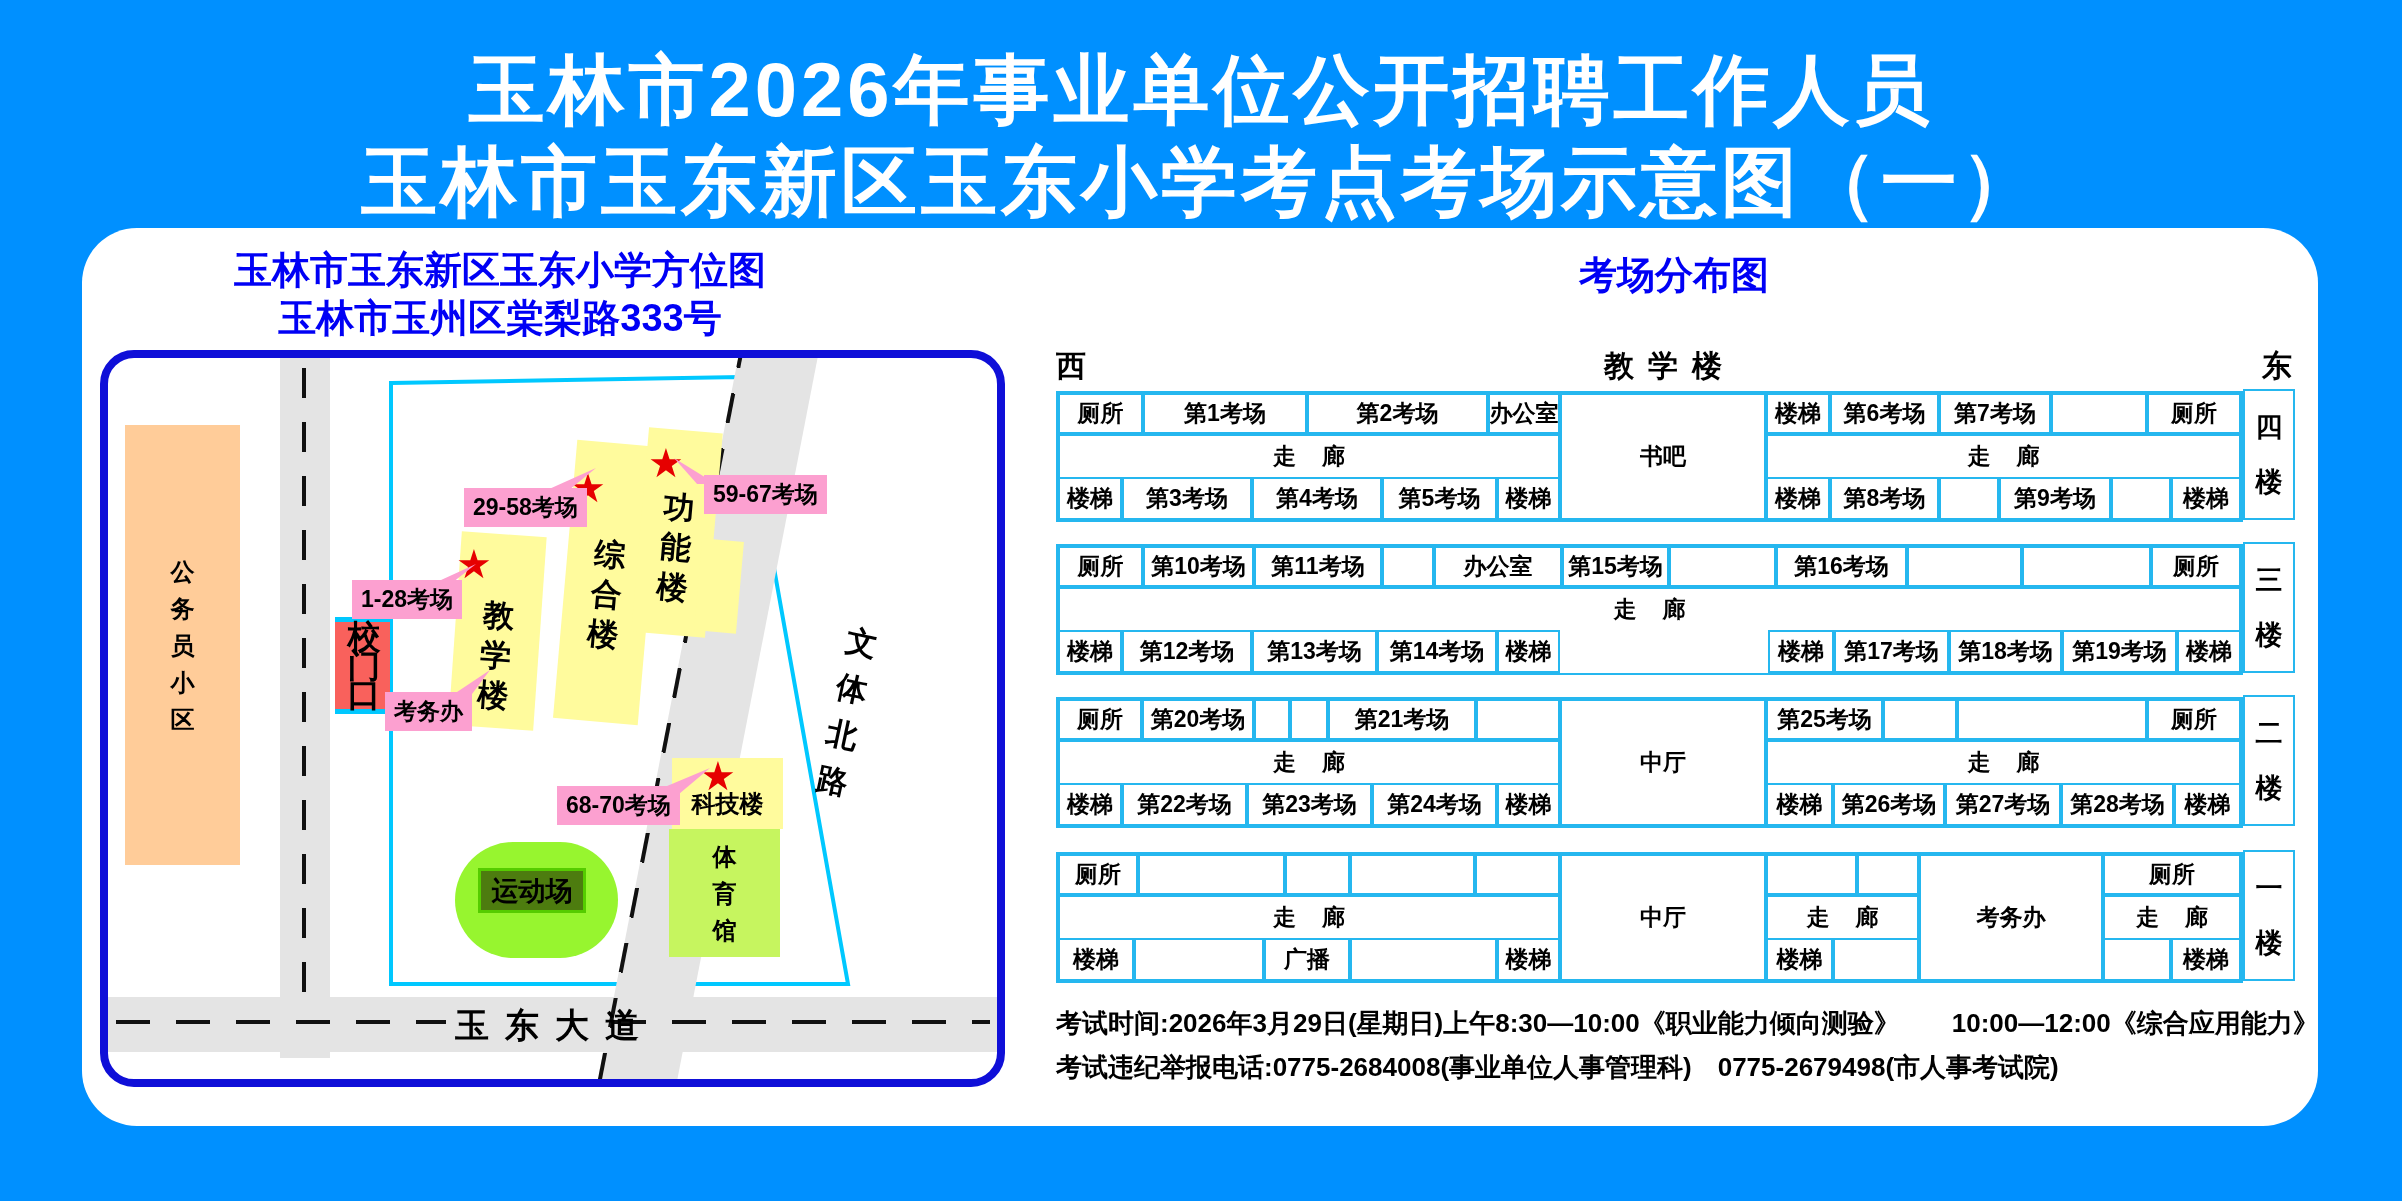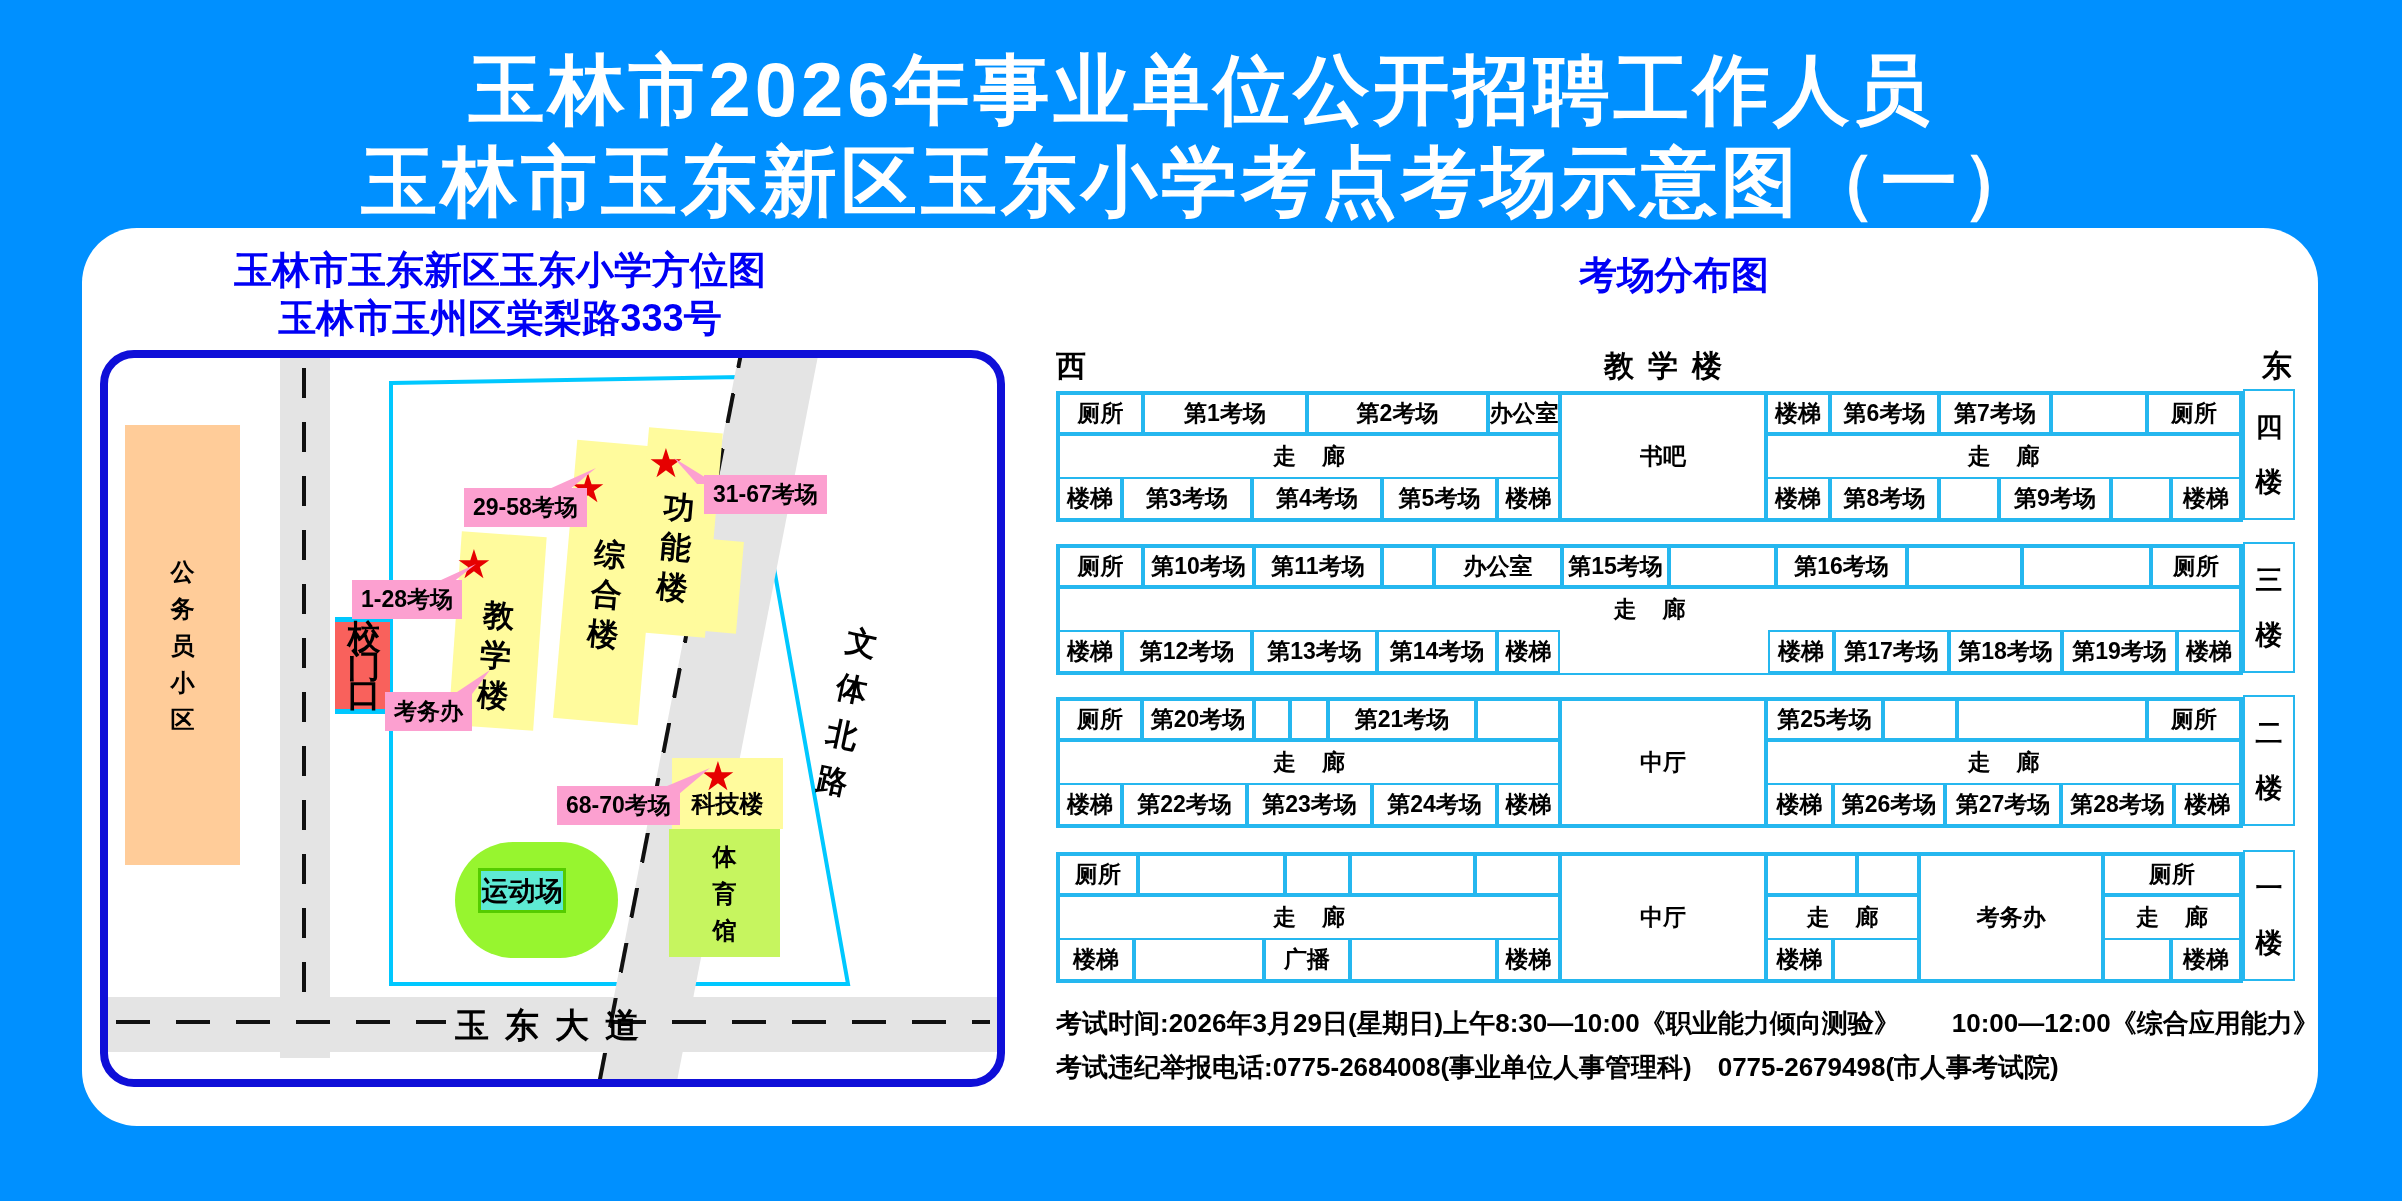--- a/index.html
+++ b/index.html
@@ -50,21 +50,21 @@
   .bname{margin:0 auto;font-size:31px;line-height:40px;font-weight:700;}
   .bname-teach{margin-top:62px;}
   .bname-complex{margin-top:92px;}
   .bname-func{margin-top:58px;}
   .sci-name{left:564px;top:430px;width:111px;text-align:center;font-size:24px;font-weight:700;}
   .gate{left:227px;top:259px;width:55px;height:87px;background:#F9615C;
         border-top:5px solid #00C8FF;border-bottom:5px solid #00C8FF;box-sizing:content-box;
         display:flex;align-items:center;justify-content:center;}
   .gate .vtext{font-size:33px;line-height:29px;width:30px;}
   .playground{left:347px;top:484px;width:163px;height:116px;background:#97F52F;border-radius:58px;}
-  .pg-label{left:370px;top:510px;width:88px;height:45px;background:#5eead4;
+  .pg-label{left:370px;top:510px;width:108px;height:45px;background:#4d7c0f;
             border:3px solid #55CC00;display:flex;align-items:center;justify-content:center;
             font-size:27px;font-weight:700;box-sizing:border-box;}
   .star{color:#E60000;font-size:40px;line-height:40px;}
   .star-teach{left:348px;top:186px;}
   .star-complex{left:462px;top:110px;}
   .star-func{left:540px;top:85px;}
   .star-sci{left:592px;top:398px;}
   .callout{background:#FCA0D0;font-size:23px;font-weight:700;padding:4px 9px;white-space:nowrap;}
   .tail{background:#FCA0D0;}
   .t1{left:320px;top:206px;width:48px;height:22px;clip-path:polygon(0 100%,100% 0,42% 100%);}
@@ -165,21 +165,21 @@
   <div class="star star-sci">★</div>
 
   <div class="tail t1"></div>
   <div class="tail t2"></div>
   <div class="tail t3"></div>
   <div class="tail t4"></div>
   <div class="tail t5"></div>
 
   <div class="callout c1">1-28考场</div>
   <div class="callout c2">29-58考场</div>
-  <div class="callout c3">31-67考场</div>
+  <div class="callout c3">59-67考场</div>
   <div class="callout c4">考务办</div>
   <div class="callout c5">68-70考场</div>
 
   <div class="road-s-label">玉东大道</div>
   <div class="road-e-label">
     <div class="vtext">文体北路</div>
   </div>
 </div>
 
 <div class="abs dist-title">考场分布图</div>

